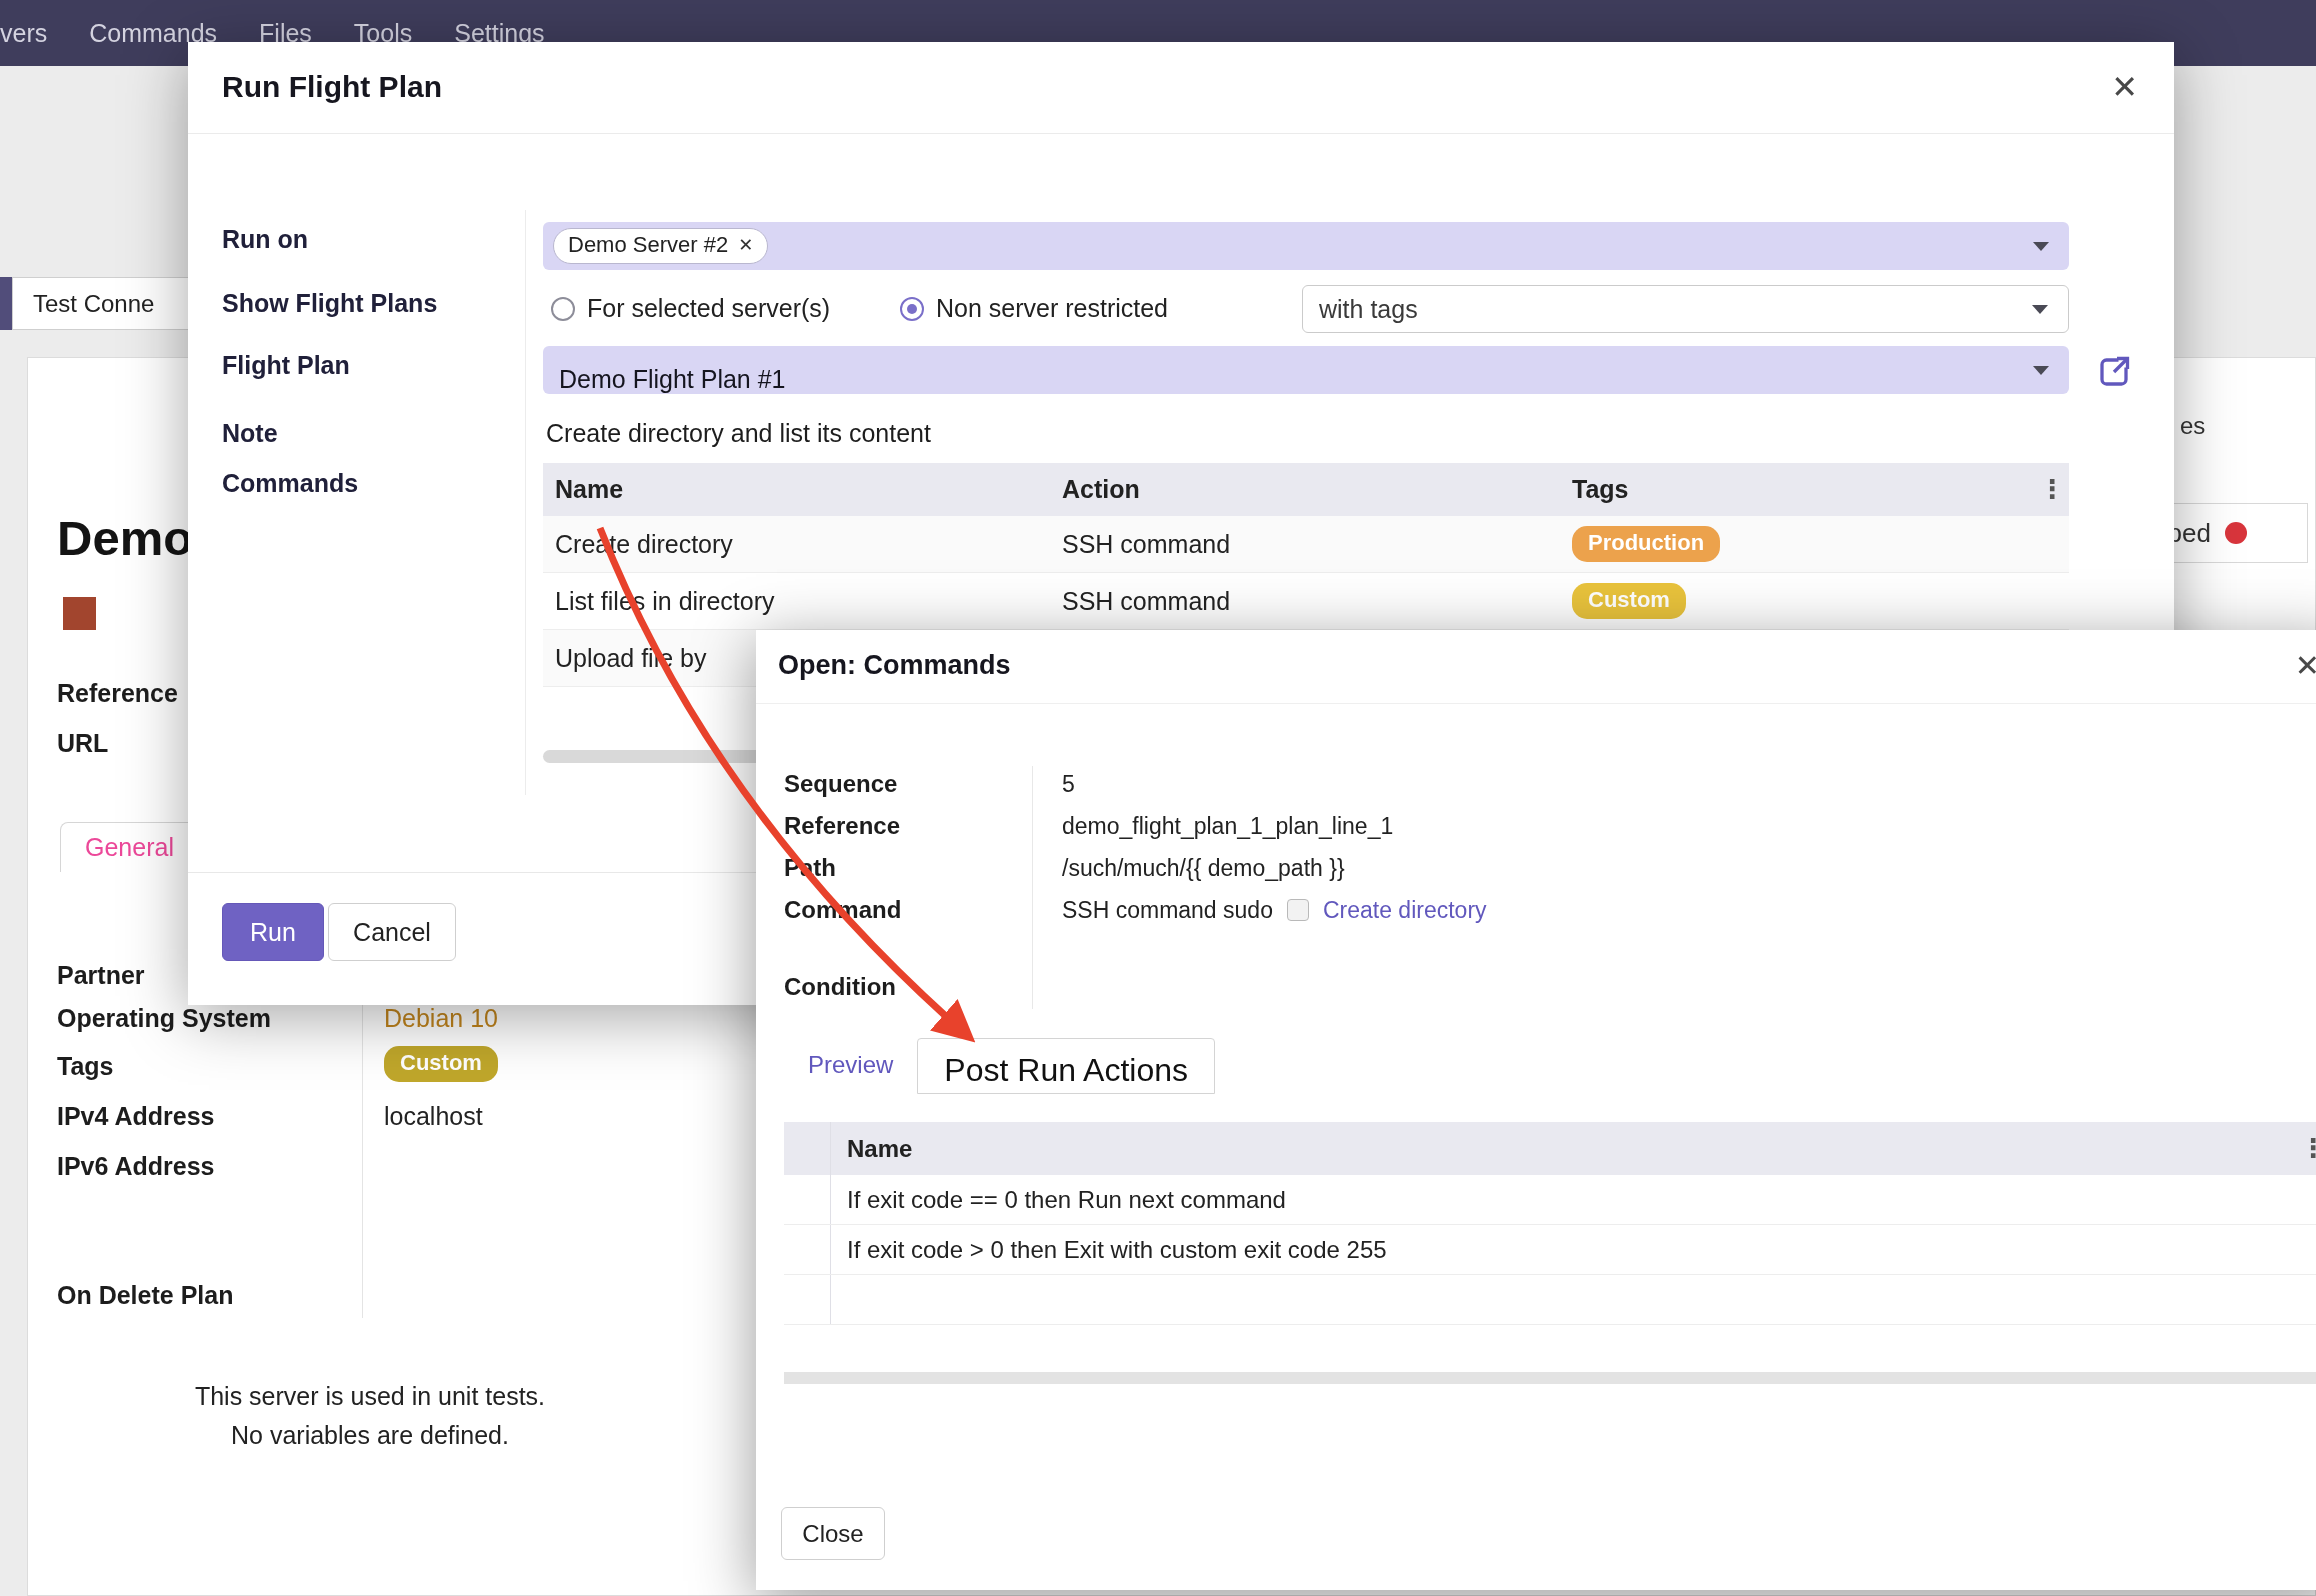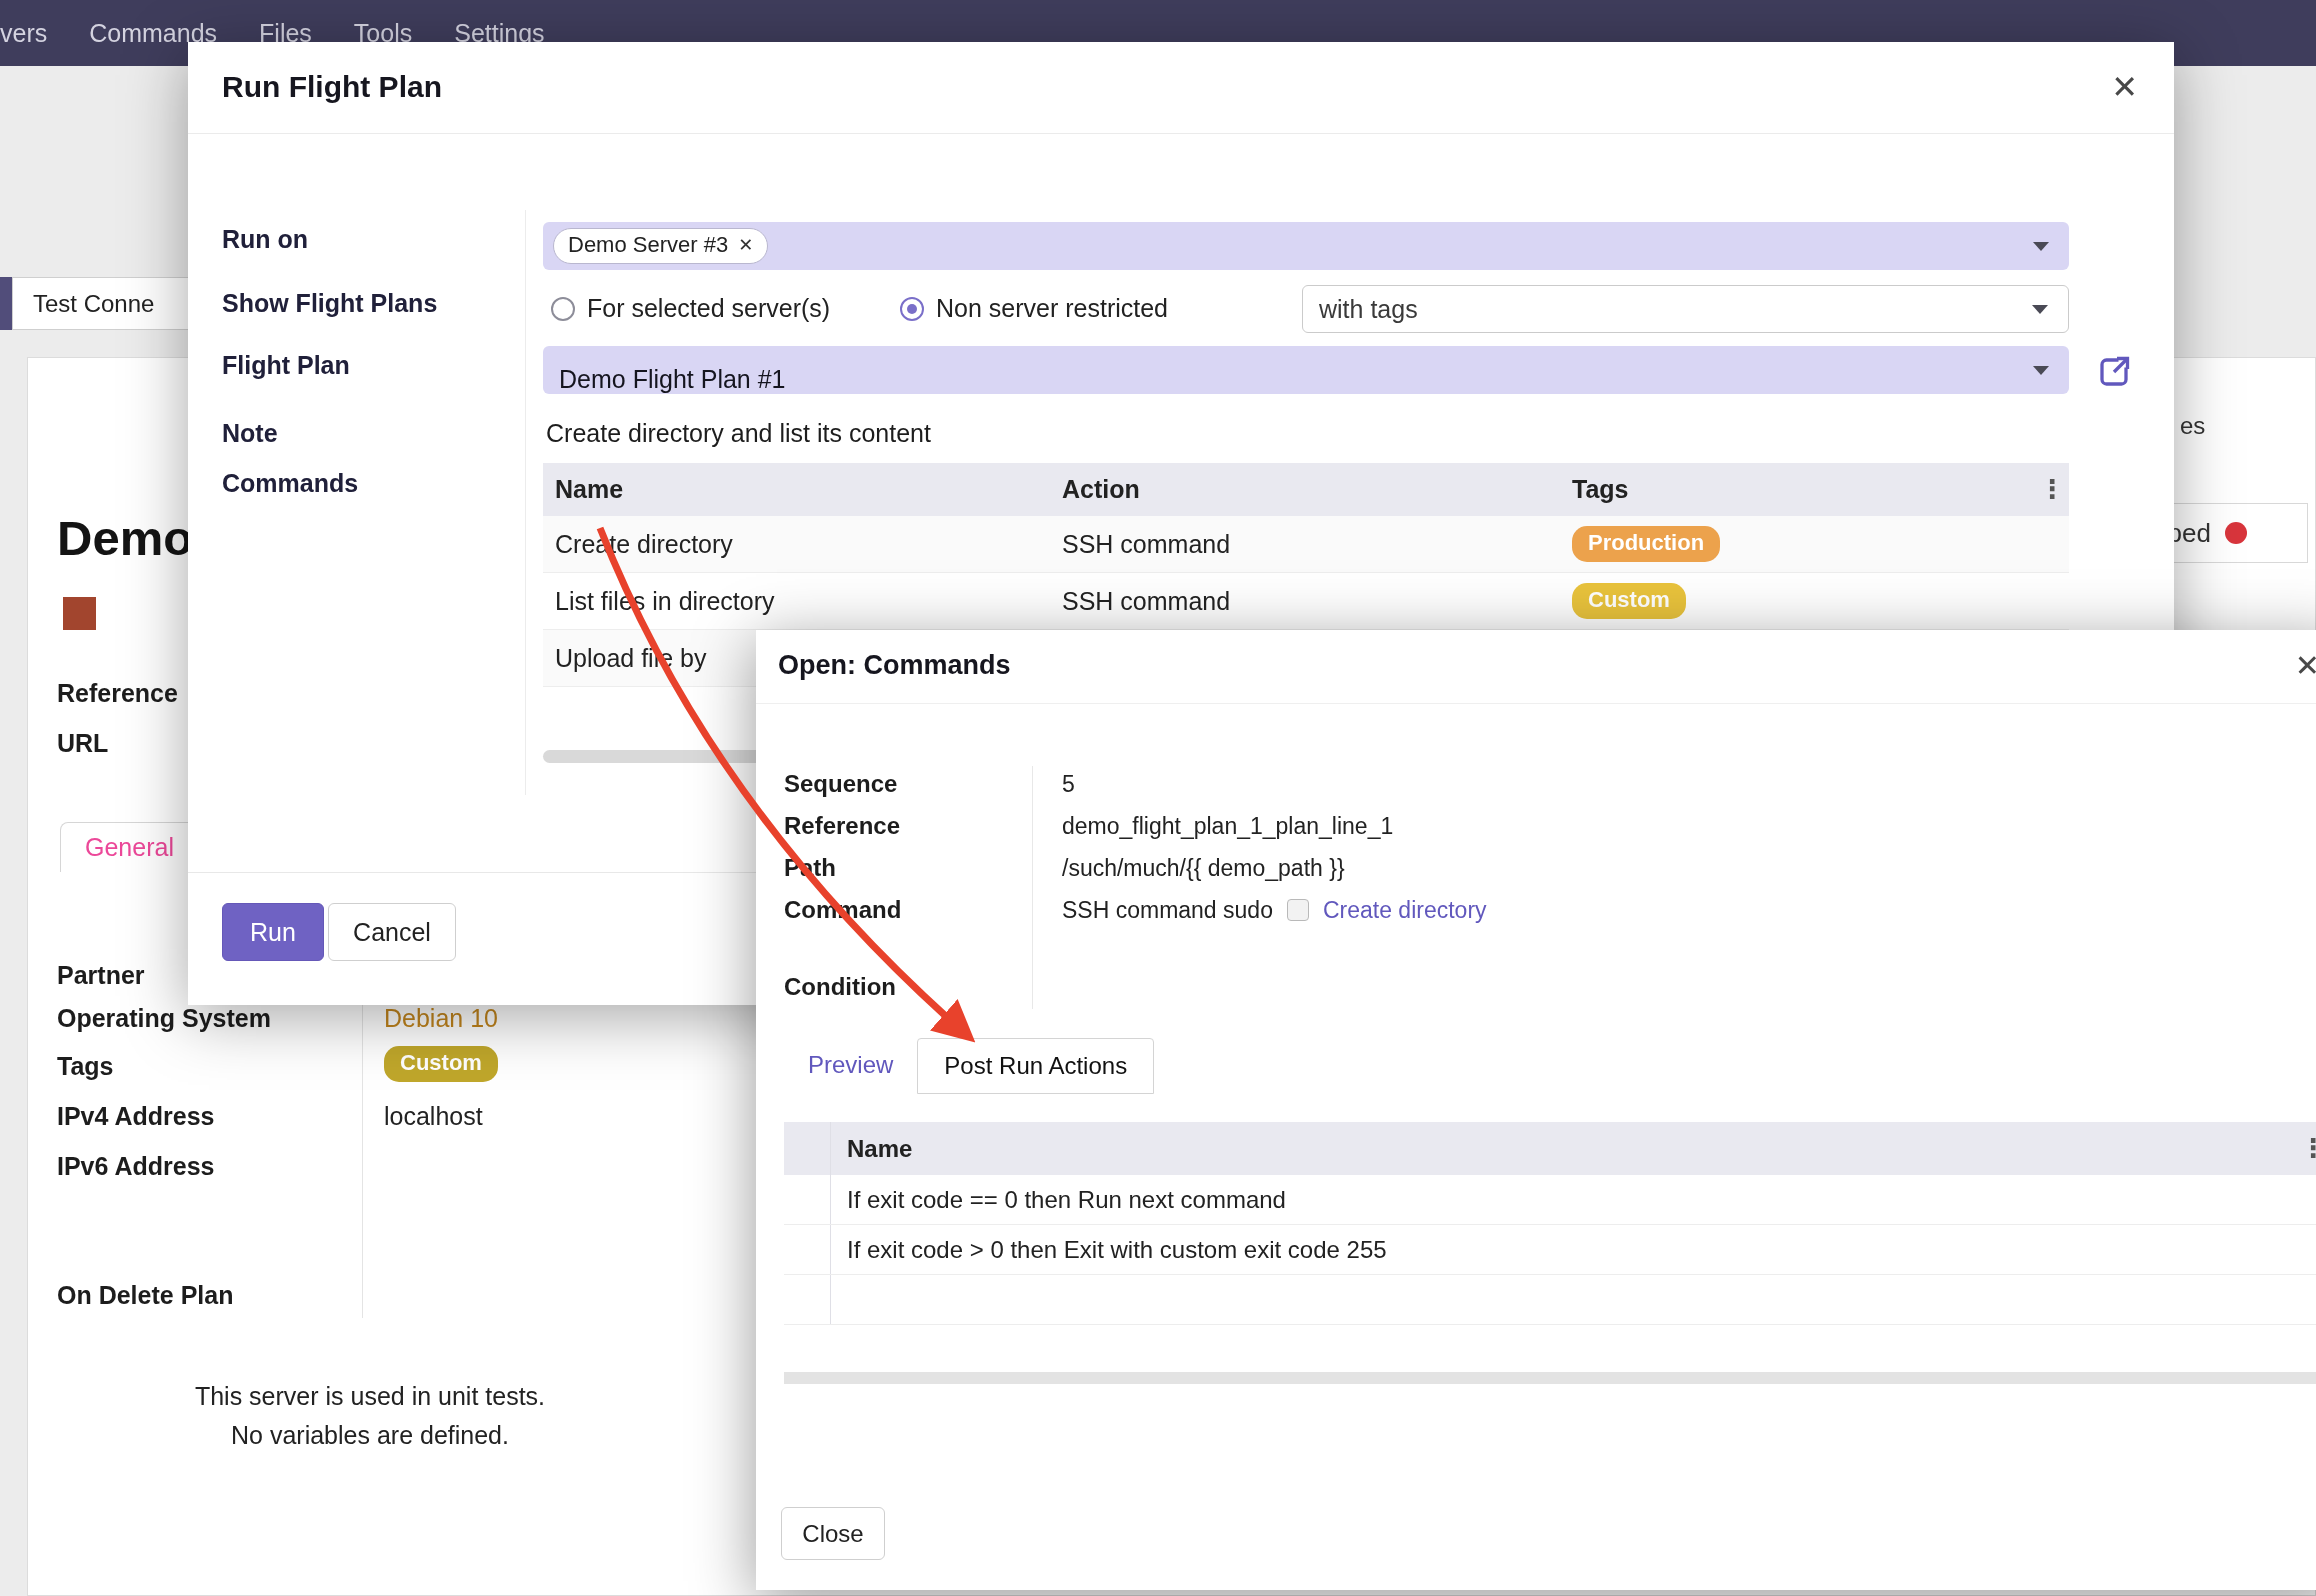--- a/index.html
+++ b/index.html
@@ -115,21 +115,21 @@
   .f-label {width:248px; font-size:24px; font-weight:700; color:#1d1d1d;}
   .f-value {font-size:23px; color:#222; padding-left:30px; display:flex; align-items:center; gap:14px;}
   #f-condition {margin-top:35px;}
   .link {color:#6158bd; cursor:pointer; text-decoration:none;}
   .checkbox {width:22px; height:22px; border:1px solid #b9b9b9; border-radius:4px; background:#f2f2f2;
              display:inline-block; cursor:pointer;}
   #m2-vline {position:absolute; left:276px; top:136px; width:1px; height:243px; background:#e8e8e8;}
   #tabs {position:absolute; left:28px; top:408px; display:flex; align-items:stretch; height:56px;}
   #tab-preview {padding:13px 24px; color:#6158bd; font-size:24px; cursor:pointer;}
   #tab-post {padding:13px 26px; border:1px solid #d4d4d4; border-radius:4px 4px 0 0; background:#fff;
-             color:#111; font-size:24px; cursor:pointer;}
+             color:#111; font-size:32px; cursor:pointer;}
   #pr-table {position:absolute; left:28px; top:492px; width:1546px; font-size:24px;}
   .pr-head {display:flex; align-items:center; height:53px; background:#e9e9f0; font-weight:700;}
   .pr-row {display:flex; align-items:center; height:50px; border-bottom:1px solid #ededed; background:#fff; cursor:pointer;}
   .pr-gutter {width:47px; align-self:stretch; border-right:1px solid #dfdfe6;}
   .pr-name {flex:1; padding-left:16px;}
   #m2-scroll {position:absolute; left:28px; top:742px; width:1546px; height:12px; background:#e3e3e3; cursor:pointer;}
   #close-btn {position:absolute; left:25px; top:877px; width:104px; height:53px; background:#fff;
               border:1px solid #cfcfcf; border-radius:6px; font-size:24px; color:#222; cursor:pointer; font-family:inherit;}
 
   
@@ -182,21 +182,21 @@
     <div id="m1-vline"></div>
 
     <div id="l-runon" class="m1-label">Run on</div>
     <div id="l-sfp" class="m1-label">Show Flight Plans</div>
     <div id="l-fp" class="m1-label">Flight Plan</div>
     <div id="l-note" class="m1-label">Note</div>
     <div id="l-cmds" class="m1-label">Commands</div>
 
     <div id="runon-select" class="lav-select">
       <span class="chip">
-        <span>Demo Server #3</span>
+        <span>Demo Server #2</span>
         <span class="chip-remove">✕</span>
       </span>
       <span class="caret"></span>
     </div>
 
     <div id="radio1" class="radio"></div>
     <div id="radio1-label" class="radio-label">For selected server(s)</div>
     <div id="radio2" class="radio"></div>
     <div id="radio2-label" class="radio-label">Non server restricted</div>
     <div id="withtags">

